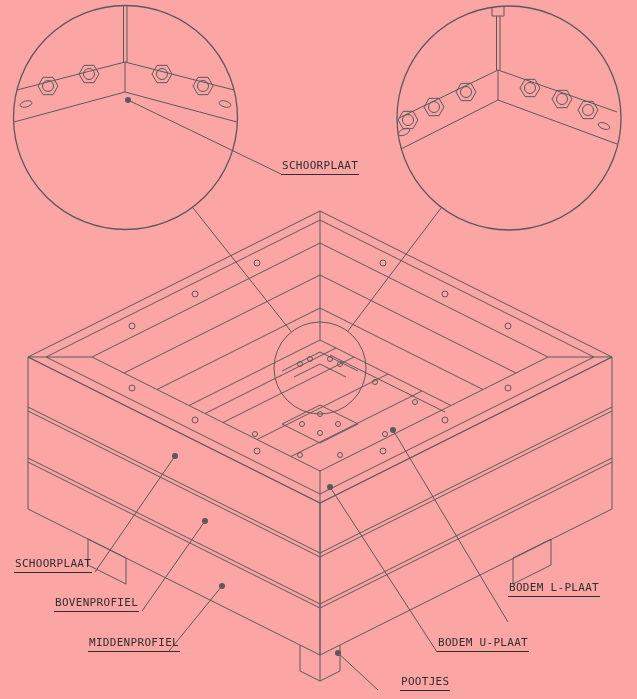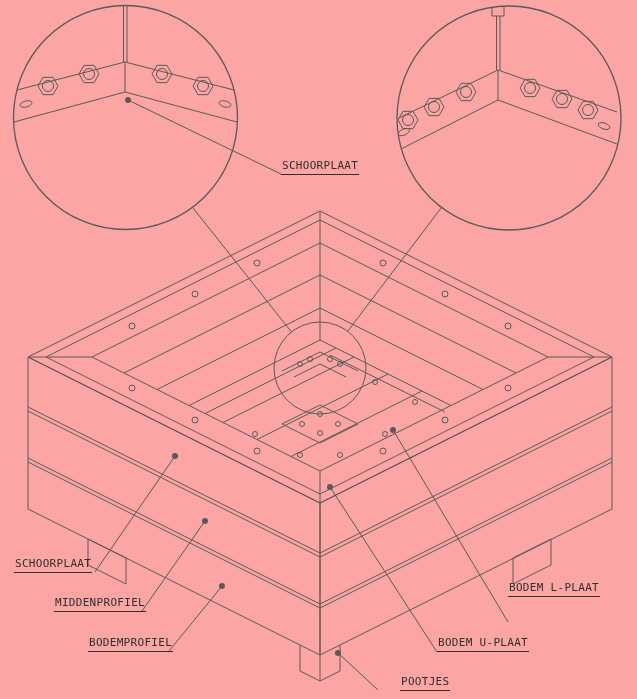--- a/index.html
+++ b/index.html
@@ -173,19 +173,19 @@
     <path d="M330 487 L437 652"></path>
     <circle class="dot" cx="330" cy="487" r="3"></circle>
 
     <path d="M338 653 L378 690"></path>
     <circle class="dot" cx="338" cy="653" r="3"></circle>
   </g>
 </svg>
 
 <div class="lbl" style="left:281px;top:159px">SCHOORPLAAT</div>
 <div class="lbl" style="left:14px;top:557px">SCHOORPLAAT</div>
-<div class="lbl" style="left:54px;top:596px">MIDDENPROFIEL</div>
-<div class="lbl" style="left:88px;top:636px">BODEMPROFIEL</div>
+<div class="lbl" style="left:54px;top:596px">BOVENPROFIEL</div>
+<div class="lbl" style="left:88px;top:636px">MIDDENPROFIEL</div>
 <div class="lbl" style="left:508px;top:581px">BODEM L-PLAAT</div>
 <div class="lbl" style="left:437px;top:636px">BODEM U-PLAAT</div>
 <div class="lbl" style="left:400px;top:675px">POOTJES</div>
 
 </div>
 
 </body></html>

